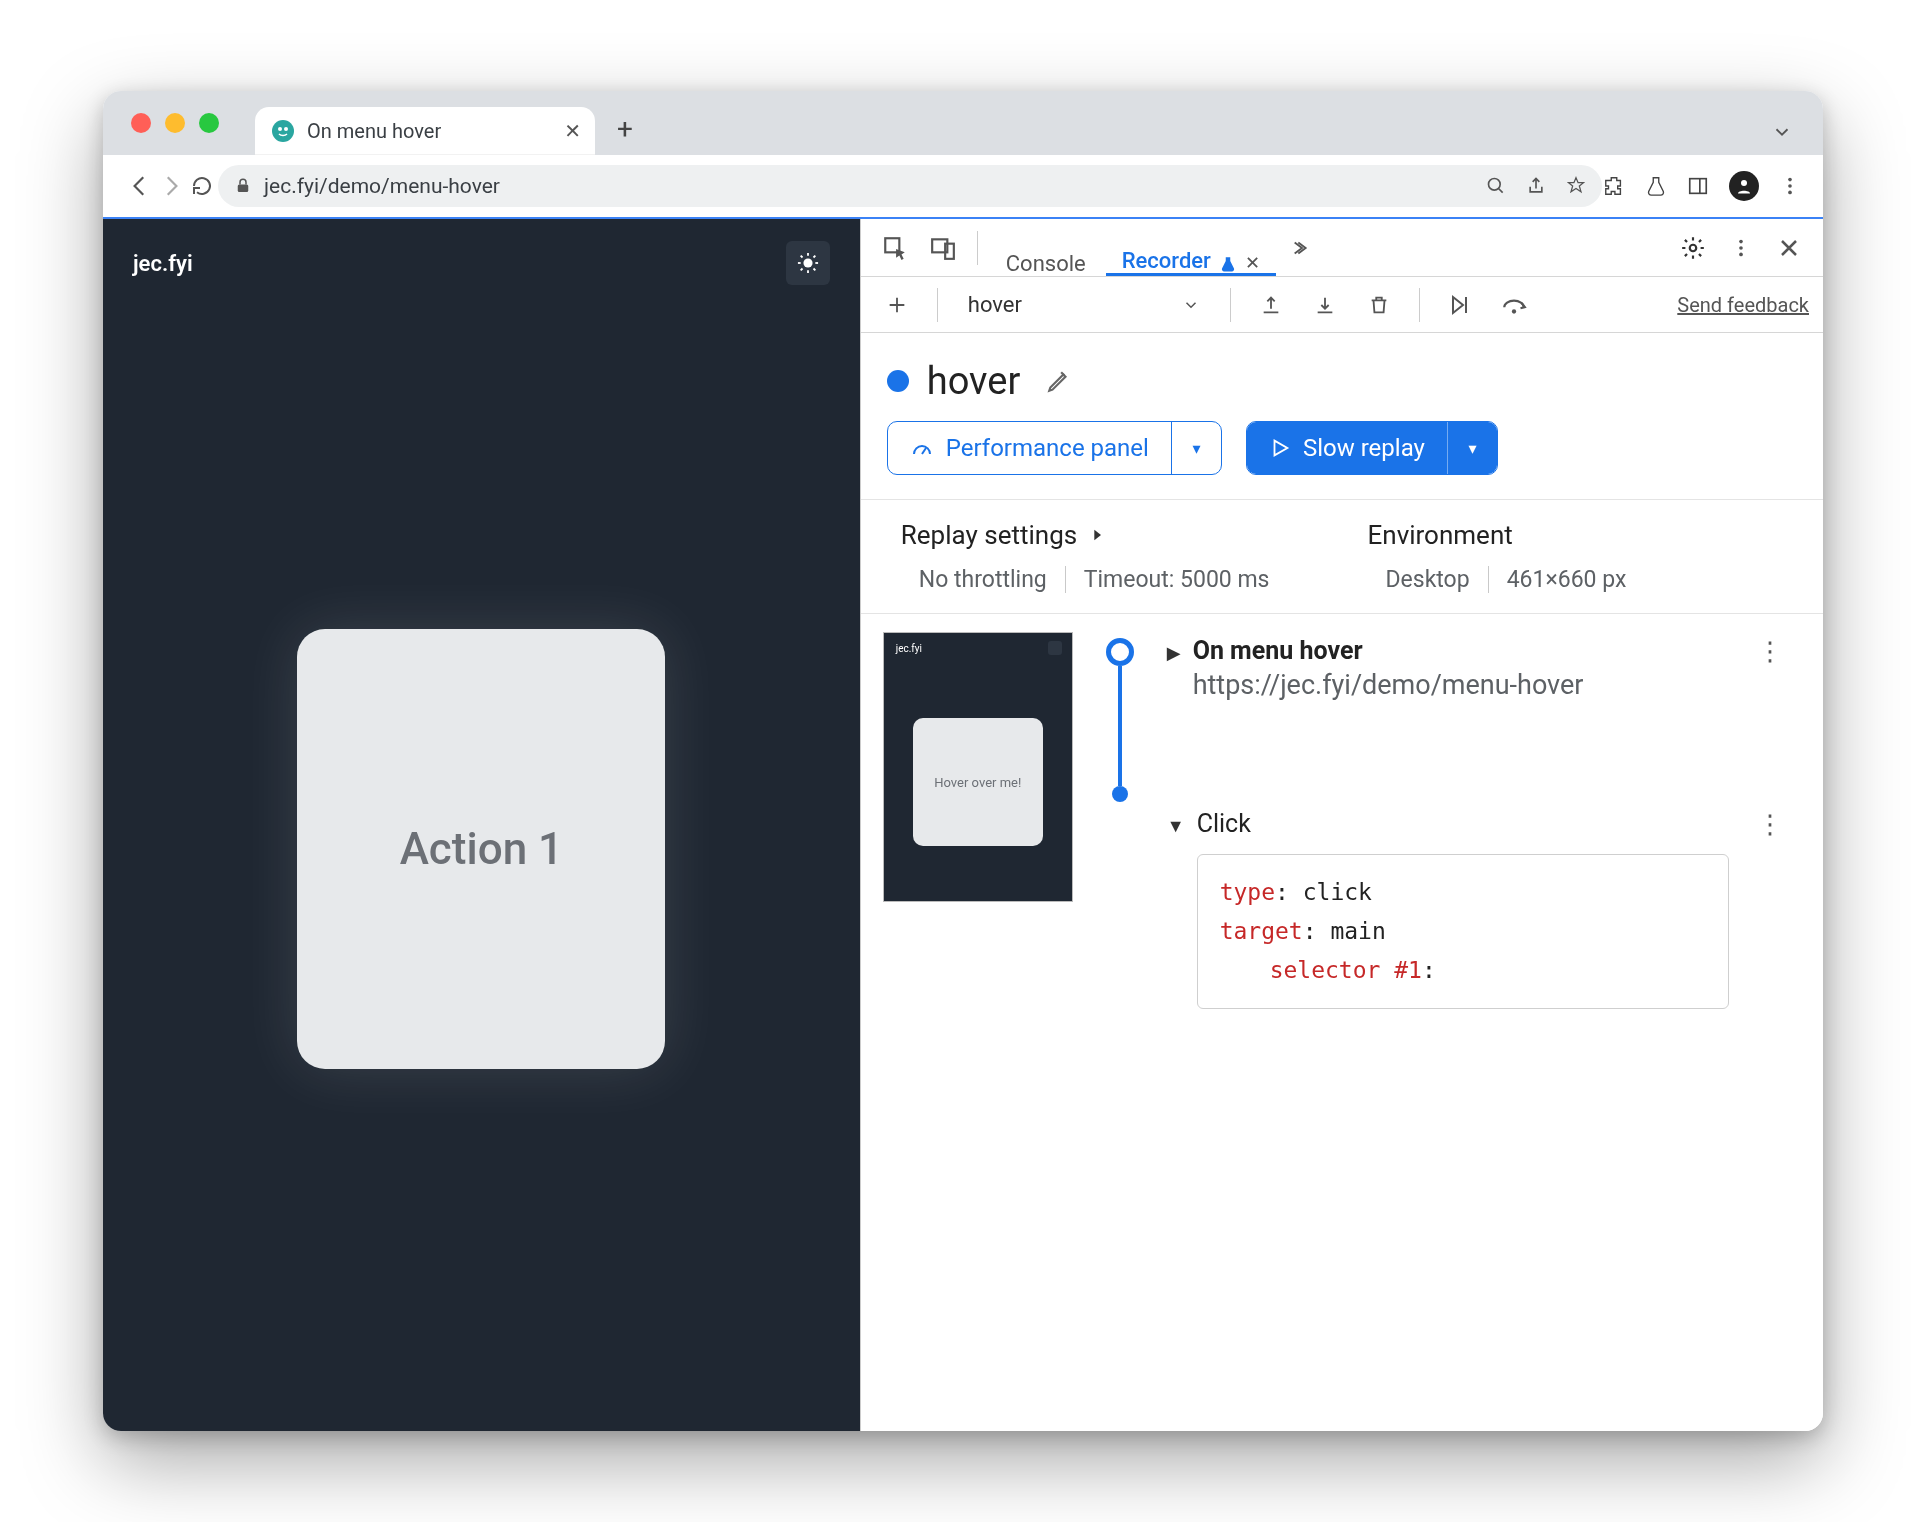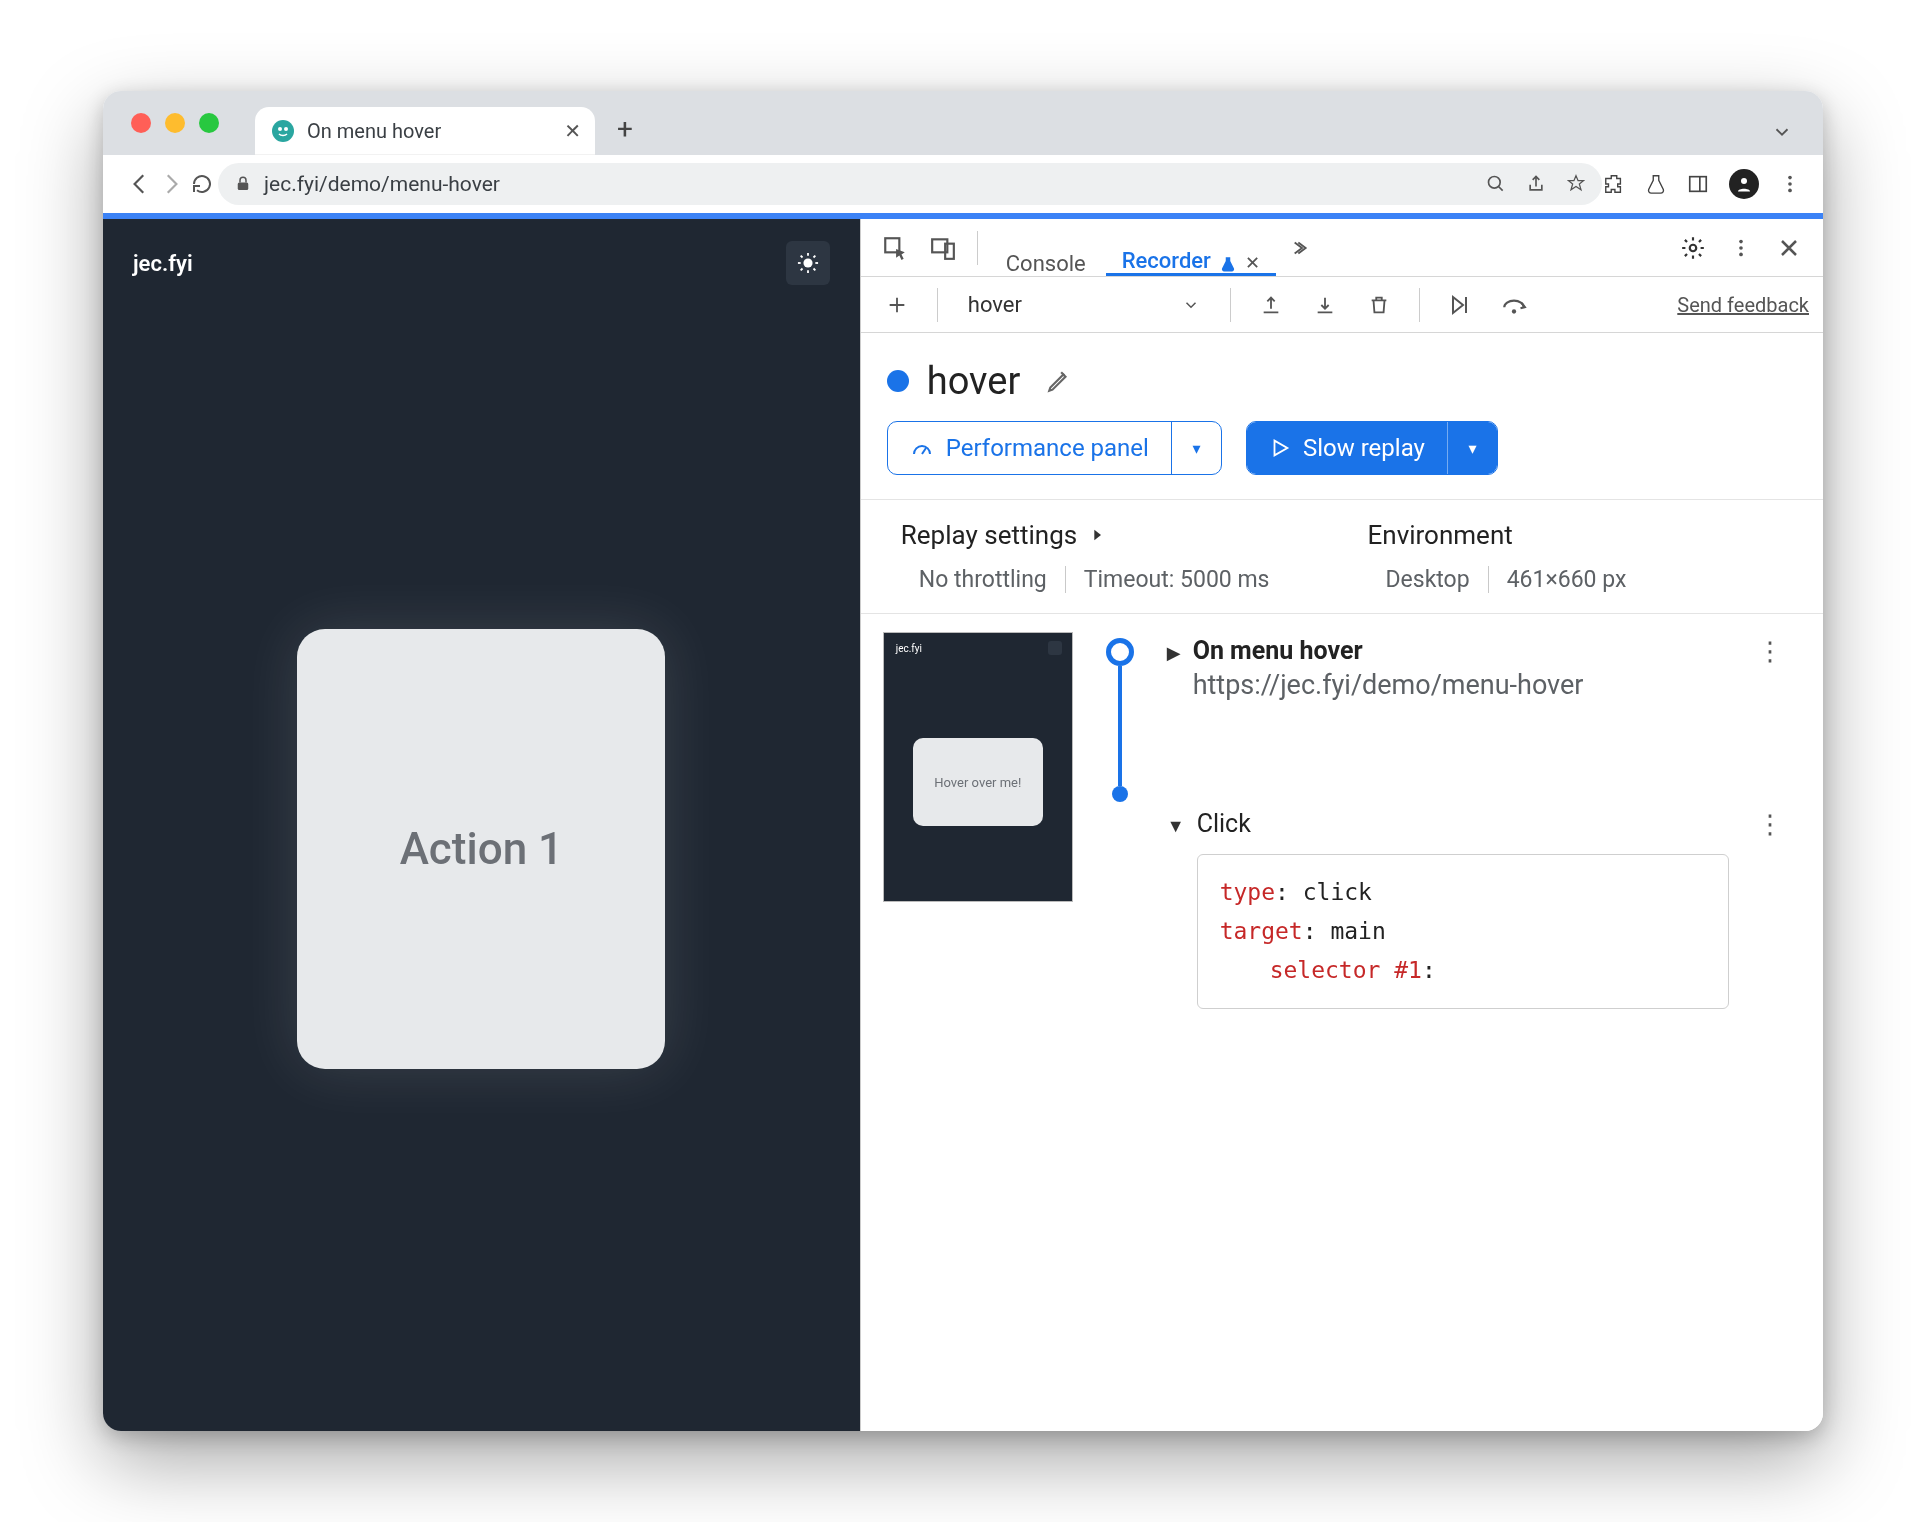--- a/index.html
+++ b/index.html
@@ -46,21 +46,21 @@
   .tab-favicon { width:24px; height:24px; }
   .tab-title { font-size:20px; color:#3a3f44; flex:1; }
   .tab-close { font-size:20px; color:#555; }
   .tab-new { margin-left: 22px; margin-bottom: 10px; font-size:28px; color:#444; }
   .tab-spacer{flex:1;}
   .tab-overflow { margin-right: 30px; margin-bottom: 12px; }
   
   .urlbar {
     height: 64px;
     background:#fff;
-    border-bottom: 6px solid #3b82f6;
+    border-bottom: 2px solid #3b82f6;
     display:flex; align-items:center; gap:1px;
     padding: 0 22px;
   }
   .nav-btn { color:#6f6f6f; display:flex; align-items:center; justify-content:center; width:30px; height:30px;}
   .addr {
     flex:1; height:42px; background:#eef0f1; border-radius:22px;
     display:flex; align-items:center; padding:0 16px; gap:12px;
     color:#3a3f44; font-size:21px;
   }
   .addr .lock{color:#555;}
@@ -119,21 +119,21 @@
   .settings-bar{border-top:1px solid #e4e4e4;border-bottom:1px solid #e4e4e4;padding:20px 40px;display:flex;gap:80px;}
   .settings-col{display:flex;flex-direction:column;gap:16px;}
   .settings-head{font-size:26px;color:#222;display:flex;align-items:center;gap:12px;}
   .settings-vals{display:flex;gap:0;color:#5d6165;font-size:23px;}
   .settings-vals span{padding:0 18px;}
   .settings-vals span + span{border-left:1px solid #c9c9c9;}
   
   .steps{padding:18px 22px;display:flex;gap:22px;}
   .thumb{width:190px;height:270px;border:1px solid #bbb;background:#1f2732;position:relative;flex-shrink:0;}
   .thumb-inner{position:absolute;inset:0;display:flex;align-items:center;justify-content:center;}
-  .mini-card{width:130px;height:88px;background:#e7e9eb;border-radius:10px;display:flex;align-items:center;justify-content:center;font-size:13px;color:#6c7076;margin-top:30px;}
+  .mini-card{width:130px;height:128px;background:#e7e9eb;border-radius:10px;display:flex;align-items:center;justify-content:center;font-size:13px;color:#6c7076;margin-top:30px;}
   .thumb-top{position:absolute;top:10px;left:12px;color:#fff;font-size:10px;}
   .thumb-btn{position:absolute;top:8px;right:10px;width:14px;height:14px;background:#2d3642;border-radius:3px;}
   .timeline{width:50px;display:flex;flex-direction:column;align-items:center;position:relative;flex-shrink:0;padding-top:6px;}
   .tl-ring{width:28px;height:28px;border:5px solid #1a73e8;border-radius:50%;}
   .tl-line{width:4px;flex:0 0 120px;background:#1a73e8;}
   .tl-dot{width:16px;height:16px;border-radius:50%;background:#1a73e8;}
   .steps-right{flex:1;display:flex;flex-direction:column;}
   .step-row{display:flex;align-items:flex-start;gap:12px;padding:4px 0;}
   .step-row .arrow{color:#333;font-size:18px;margin-top:6px;}
   .step-head{font-size:25px;font-weight:700;color:#222;}

